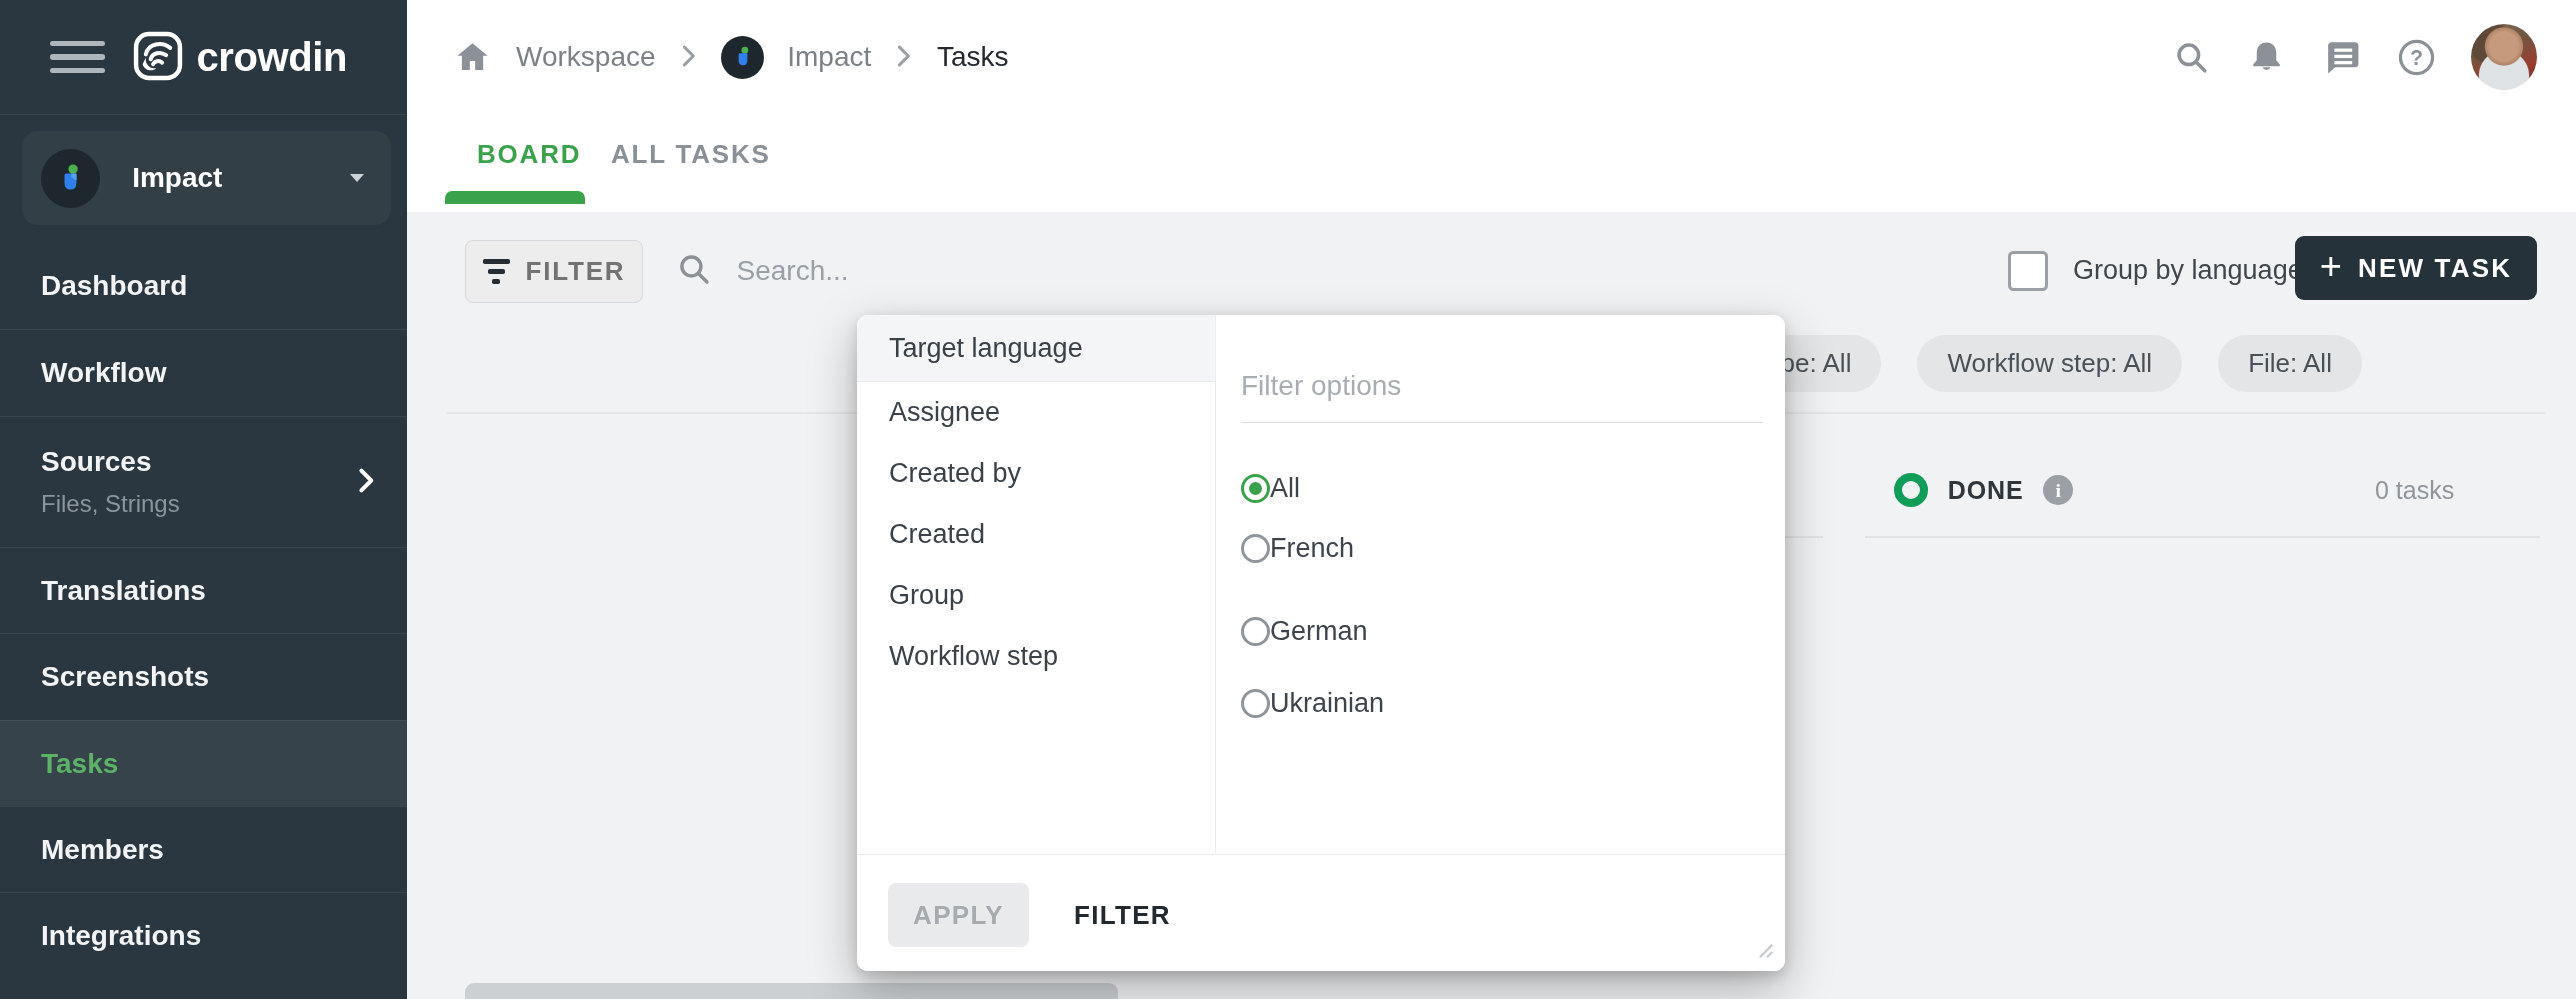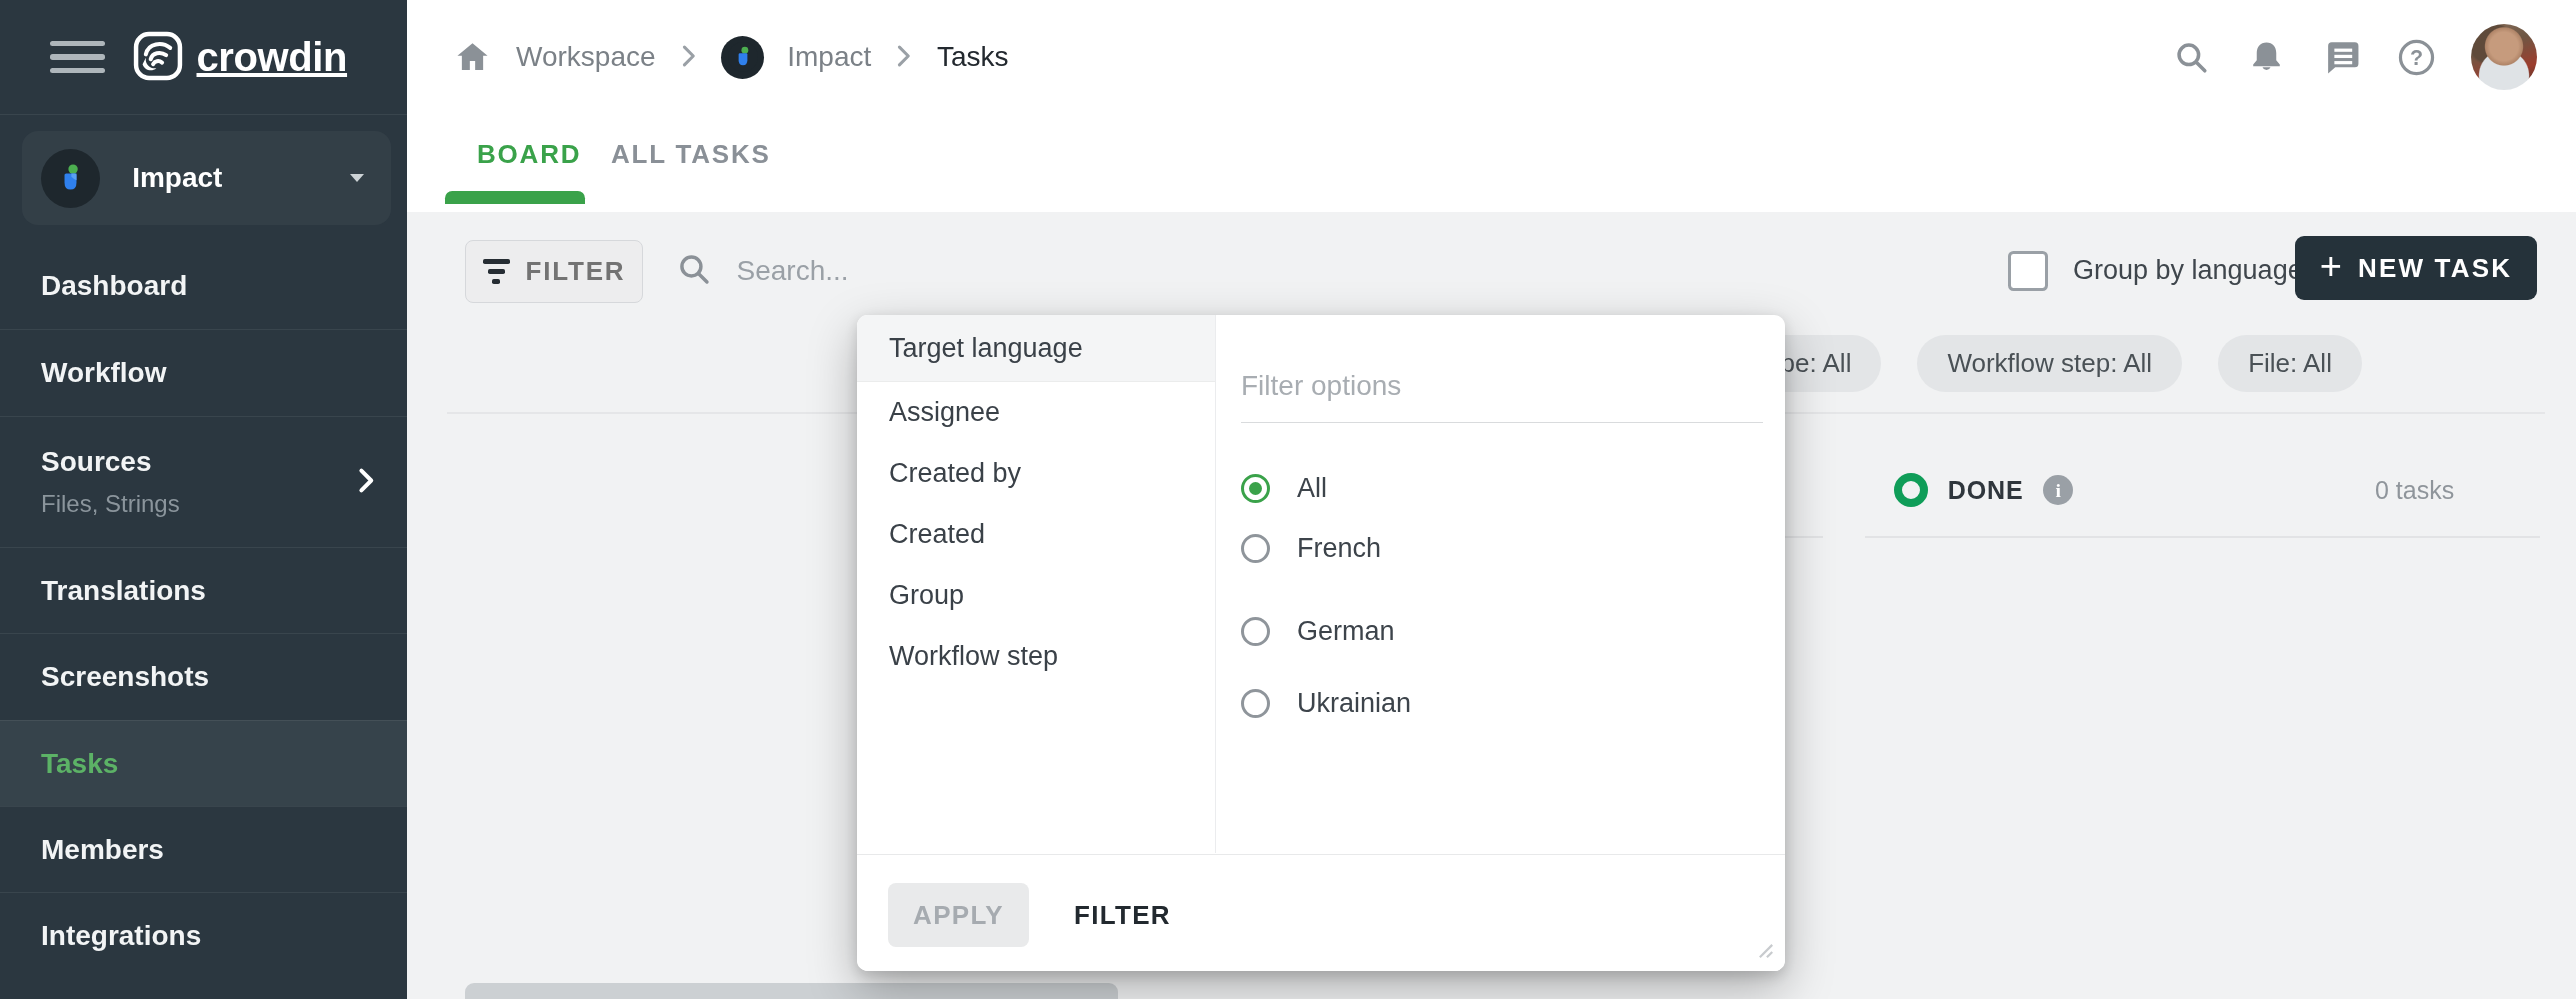--- a/index.html
+++ b/index.html
@@ -5,21 +5,21 @@
   html,body{margin:0;padding:0;background:#ffffff;}
   #app{position:relative;width:2576px;height:999px;overflow:hidden;
        font-family:"Liberation Sans",sans-serif;color:#23292f;}
   
   .sb{position:absolute;top:0;left:0;width:407px;height:999px;background:#2b3740;}
   .sb-top{position:absolute;top:0;left:0;right:0;height:114px;display:flex;align-items:center;
           border-bottom:1.8px solid rgba(255,255,255,.07);}
   .burger{margin-left:50px;display:flex;flex-direction:column;gap:8px;cursor:pointer;}
   .burger i{display:block;width:55px;height:5.4px;background:#aeb6bb;border-radius:2.7px;}
   .logo{display:flex;align-items:center;margin-left:27px;gap:12.5px;}
-  .logo-word{font-size:40px;font-weight:700;color:#fff;letter-spacing:-0.4px;text-decoration:underline;}
+  .logo-word{font-size:40px;font-weight:700;color:#fff;letter-spacing:-0.4px;}
   .proj{position:absolute;top:131px;left:21.5px;width:369px;height:94px;background:#333f47;
         border-radius:16px;display:flex;align-items:center;cursor:pointer;}
   .proj-av{width:59px;height:59px;border-radius:50%;margin-left:19.7px;background:#1e272d;
            display:flex;align-items:center;justify-content:center;}
   .proj-name{margin-left:32px;font-size:28px;font-weight:700;color:#fff;flex:1;}
   .caret{width:0;height:0;border-left:7.2px solid transparent;border-right:7.2px solid transparent;
          border-top:8px solid #cdd3d6;margin-right:27px;}
   .nav{position:absolute;top:243px;left:0;right:0;}
   .nav-item{position:relative;border-top:1.8px solid rgba(255,255,255,.07);
             padding-left:41px;display:flex;flex-direction:column;justify-content:center;cursor:pointer;}
@@ -98,21 +98,21 @@
   .dd-left{position:absolute;top:0;left:0;width:358px;height:538px;border-right:1.8px solid #ebecee;
            border-radius:10.7px 0 0 0;overflow:hidden;}
   .dd-cat{height:61px;display:flex;align-items:center;padding-left:32px;font-size:27px;color:#3a4148;
           cursor:pointer;}
   .dd-cat.selected{height:66px;background:#f4f5f6;border-bottom:1.8px solid #ebecec;}
   .dd-right{position:absolute;top:0;left:360px;right:0;height:538px;}
   .fo-input{position:absolute;top:55px;left:24px;right:22.4px;border:none;outline:none;
             background:transparent;font-family:inherit;font-size:28px;color:#3c434a;
             border-bottom:1.8px solid #d9dbdd;padding:0 0 19.7px 0;}
   .fo-input::placeholder{color:#a8adb2;}
-  .radio-row{position:absolute;left:24px;display:flex;align-items:center;gap:27px;cursor:pointer;}
+  .radio-row{position:absolute;left:24px;display:flex;align-items:center;cursor:pointer;}
   .radio{width:29px;height:29px;border:3.1px solid #8f959b;border-radius:50%;box-sizing:border-box;
          display:flex;align-items:center;justify-content:center;background:#fff;}
   .radio.on{border-color:#3aa24a;}
   .radio.on i{display:block;width:13.4px;height:13.4px;border-radius:50%;background:#3aa24a;}
   .radio-lbl{font-size:27px;color:#3d444b;}
   .dd-footer{position:absolute;left:0;right:0;bottom:0;height:116px;border-top:1.8px solid #e8e9ea;
              border-radius:0 0 10.7px 10.7px;background:#fff;}
   .apply{position:absolute;left:31px;top:28px;width:141px;height:64px;background:#e9eaeb;border:none;
          border-radius:8px;font-family:inherit;font-size:26px;font-weight:700;letter-spacing:1.3px;
          color:#a6abb0;}

